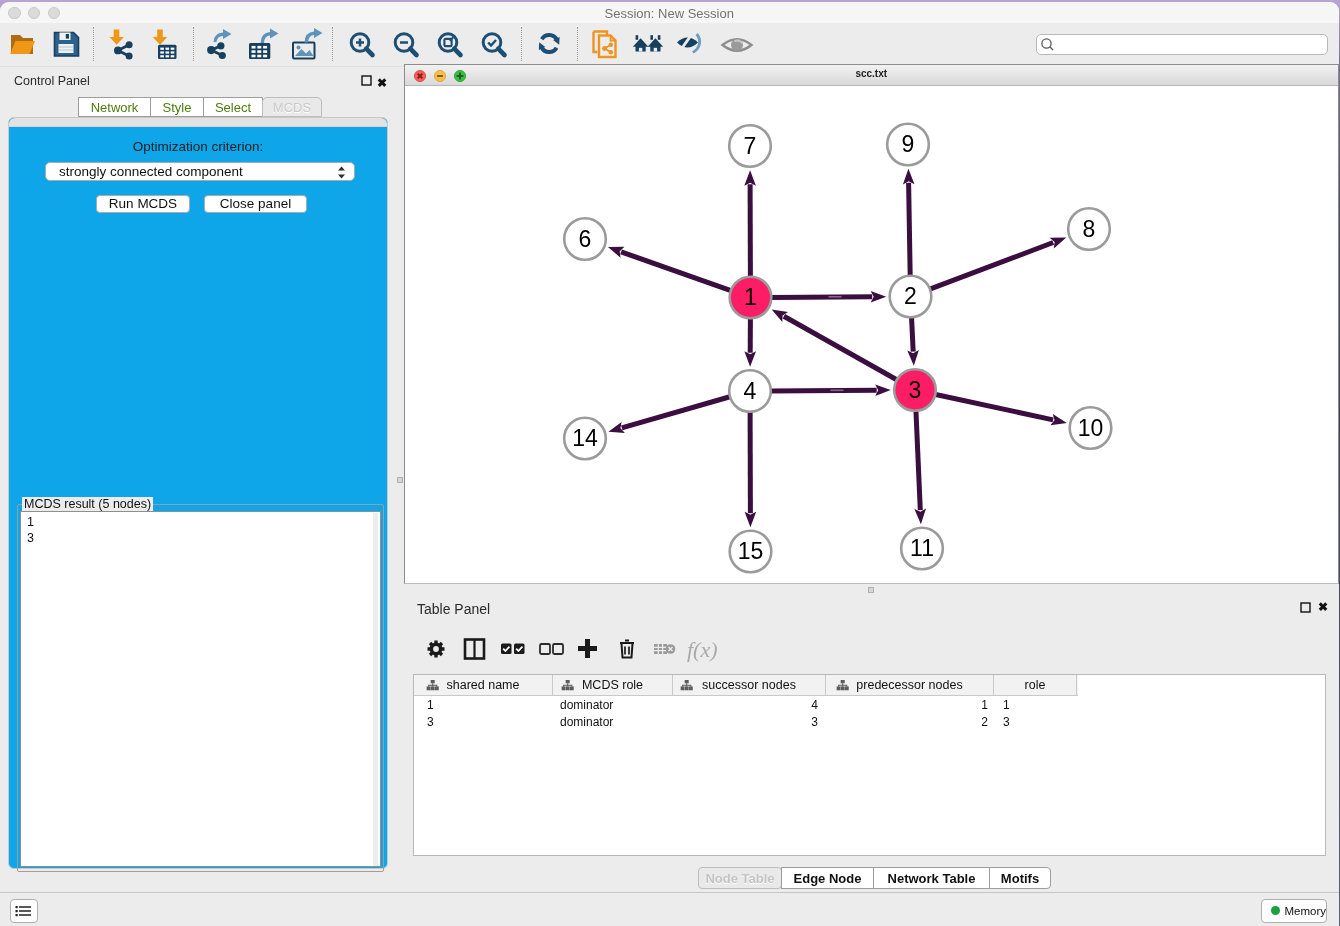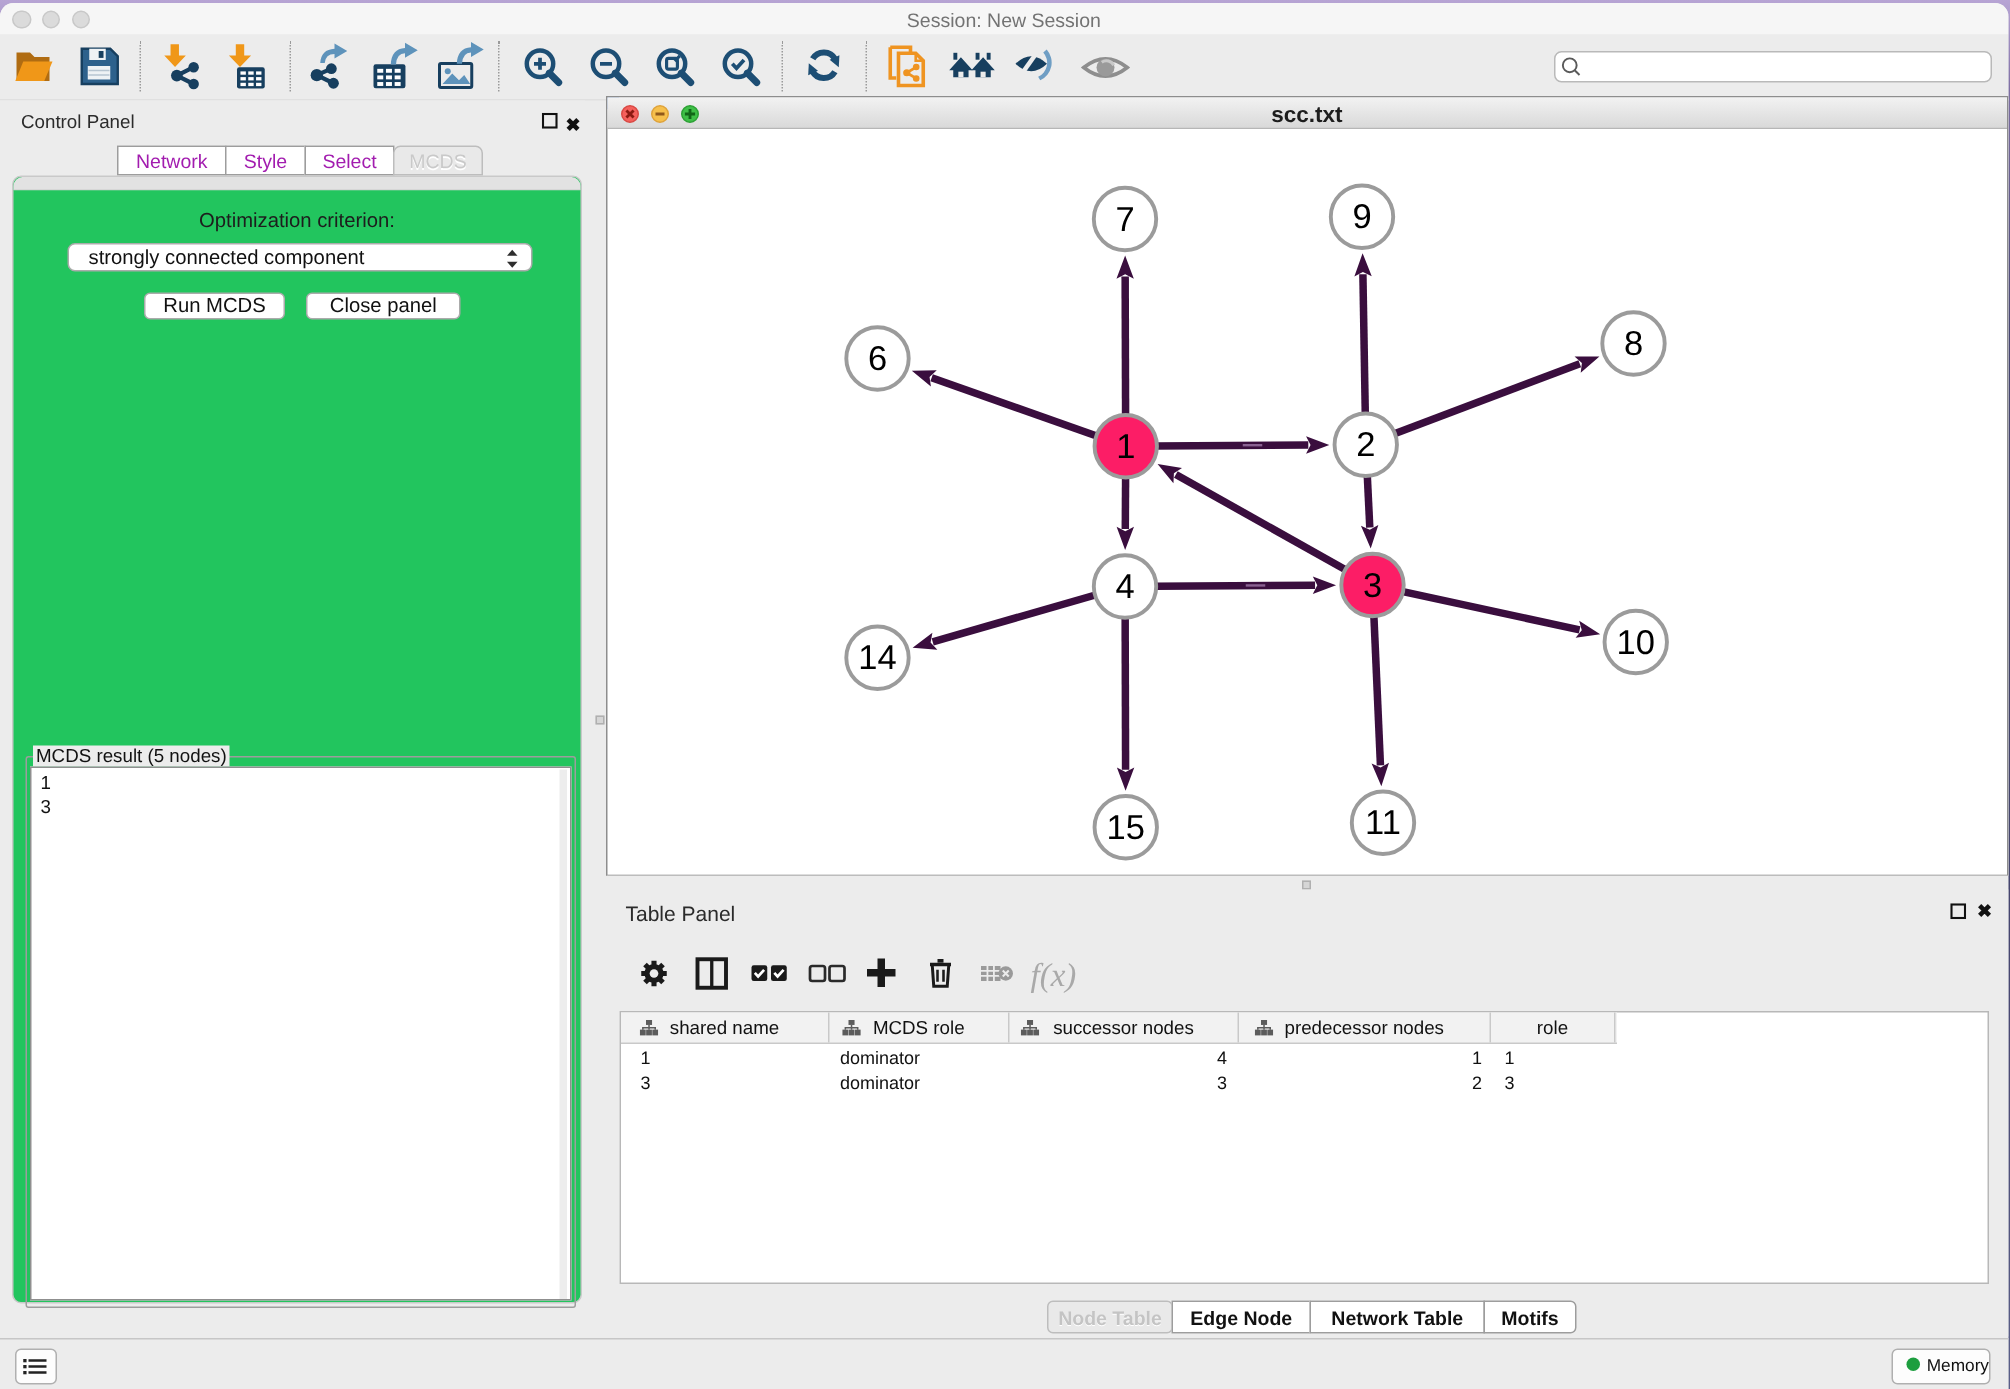--- a/index.html
+++ b/index.html
@@ -10,36 +10,36 @@
 #wtitle{position:absolute;top:4px;left:0;width:100%;text-align:center;font-size:13px;color:#737373}
 #toolbar{position:absolute;left:0;top:21px;width:100%;height:44px;background:#ececec;border-bottom:1px solid #e0e0e0}
 .sep{position:absolute;top:4px;height:34px;width:1px;border-left:1px dotted #9a9a9a}
 .ticon{position:absolute;top:-2px}
 #searchbox{position:absolute;left:1036px;top:11px;width:292px;height:21px;background:#fff;border:1px solid #b9b9b9;border-radius:5px}
 
 #cp{position:absolute;left:0;top:65px;width:390px;height:826px;background:#ececec}
 #cp-title{position:absolute;left:14px;top:7px;font-size:12.5px;color:#2b2b2b}
 .panebtn{position:absolute;top:9px;font-size:12px;color:#111}
 #cp-tabs{position:absolute;left:78px;top:29.5px;height:21px}
-.tab{position:absolute;top:0;height:20px;background:#fff;border:1px solid #9d9d9d;font-size:13px;color:#a21caf;text-align:center;line-height:19px}
-#cp-body{position:absolute;left:8px;top:50px;width:380px;height:752px;background:#22c55e;border:1px solid #c9c9c9;border-radius:6px}
+.tab{position:absolute;top:0;height:20px;background:#fff;border:1px solid #9d9d9d;font-size:13px;color:#4d7c0f;text-align:center;line-height:19px}
+#cp-body{position:absolute;left:8px;top:50px;width:380px;height:752px;background:#0ea5e9;border:1px solid #c9c9c9;border-radius:6px}
 #cp-bodytop{position:absolute;left:0;top:0;width:100%;height:9px;background:#e2e2e2;border-radius:6px 6px 0 0;border-bottom:1px solid #d6d6d6}
 #optlabel{position:absolute;left:0;top:21px;width:100%;text-align:center;font-size:13.5px;color:#1d1d1d}
 #selbox{position:absolute;left:36px;top:44px;width:310px;height:19px;background:#fff;border:1px solid #ababab;border-radius:5px;font-size:13.5px;color:#111;line-height:17px;padding-left:13px}
 .btn{position:absolute;top:77px;height:18px;background:#fff;border:1px solid #ababab;border-radius:4px;font-size:13.5px;color:#111;text-align:center;line-height:16px}
 #fieldset{position:absolute;left:8px;top:386px;width:367px;height:368px}
 #fs-legend{position:absolute;left:5px;top:-7px;background:#ececec;padding:0 2px;font-size:12.5px;color:#111}
 #fs-border{position:absolute;left:0;top:0;width:100%;height:100%;border:1px solid #9d9d9d;border-radius:2px}
 #fs-white{position:absolute;left:3px;top:7px;width:361px;height:356px;background:#fff;border:1px solid #8f8f8f}
 #fs-text{position:absolute;left:6px;top:3px;font-size:12.5px;color:#111;line-height:15.5px}
 #fs-scroll{position:absolute;right:2px;top:1px;width:5px;height:353px;background:#ededed}
 
 #net{position:absolute;left:404px;top:62px;width:934.5px;height:520px;background:#fff;border:1px solid #8d8d8d;border-bottom-color:#bcbcbc}
 #net-tb{position:absolute;left:0;top:0;width:100%;height:21px;background:linear-gradient(#f2f2f2,#d9d9d9);border-bottom:1px solid #b6b6b6}
-#net-title{position:absolute;left:0;top:3px;width:100%;text-align:center;font-size:15px;color:#1d1d1d;font-weight:bold}
+#net-title{position:absolute;left:0;top:3px;width:100%;text-align:center;font-size:10px;color:#1d1d1d;font-weight:bold}
 .mac{position:absolute;top:4.5px;width:12px;height:12px;border-radius:50%}
 #graphsvg{position:absolute;left:0;top:21px}
 
 #tp{position:absolute;left:404px;top:591px;width:934.5px;height:298px;background:#ececec}
 #tp-title{position:absolute;left:13px;top:8px;font-size:14px;color:#2b2b2b}
 #tp-toolbar{position:absolute;left:0;top:30px;width:100%;height:40px}
 #tbl{position:absolute;left:9px;top:81px;width:913px;height:182px;background:#fff;border:1px solid #b8b8b8}
 #tbl-head{position:absolute;left:0;top:0;width:664px;height:21px;background:#f2f2f2;border-bottom:1px solid #c9c9c9}
 .th{position:absolute;top:0;height:20px;border-right:1px solid #c9c9c9;font-size:12.5px;color:#111;text-align:center;line-height:20px}
 .treeicon{position:absolute;top:5px;width:13px;height:11px}

